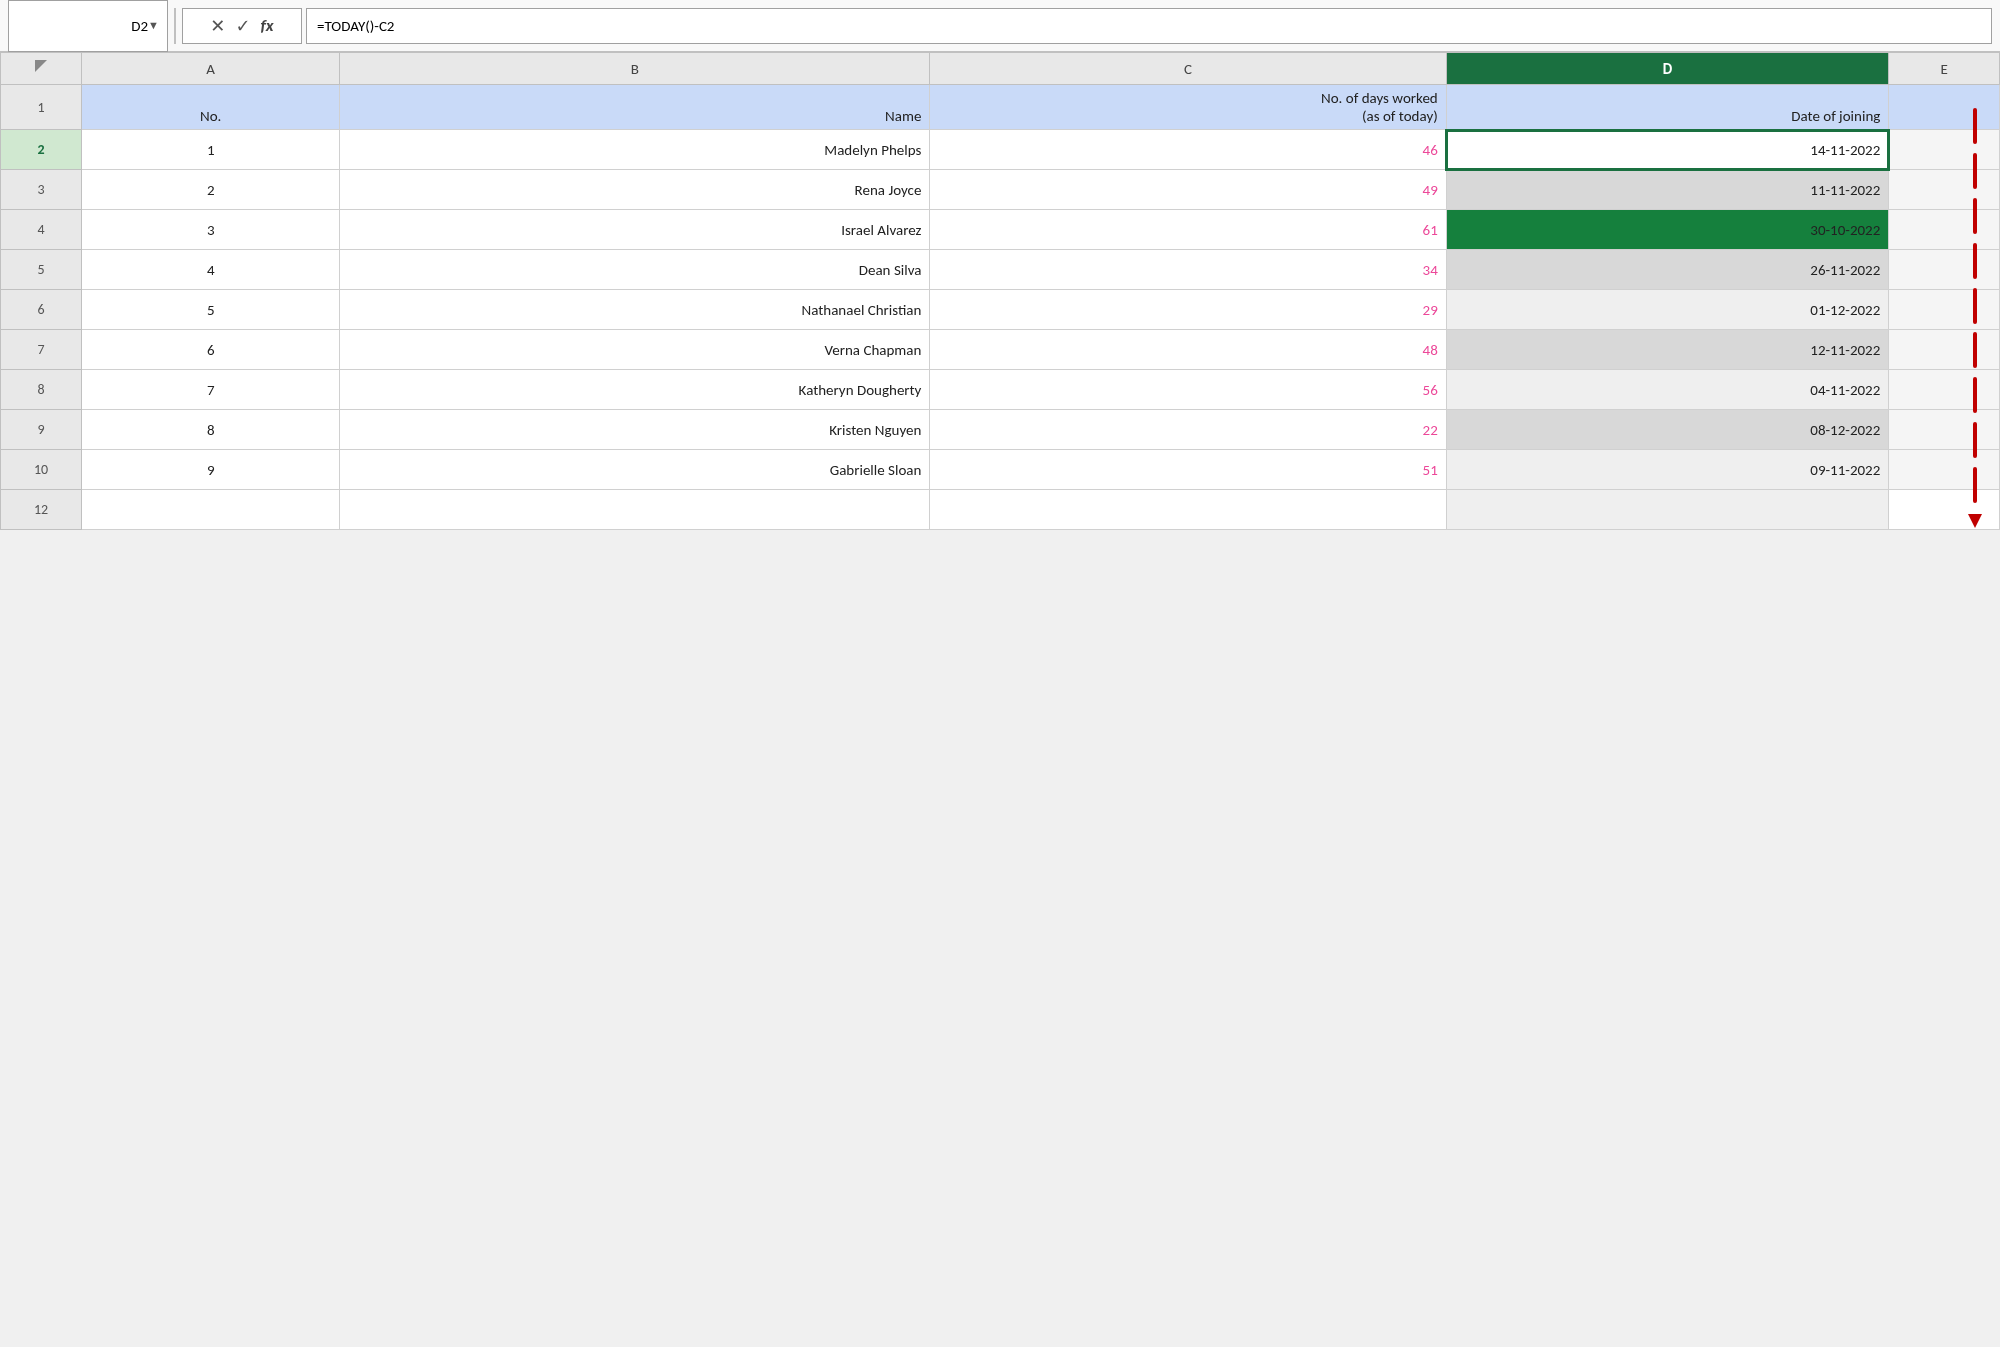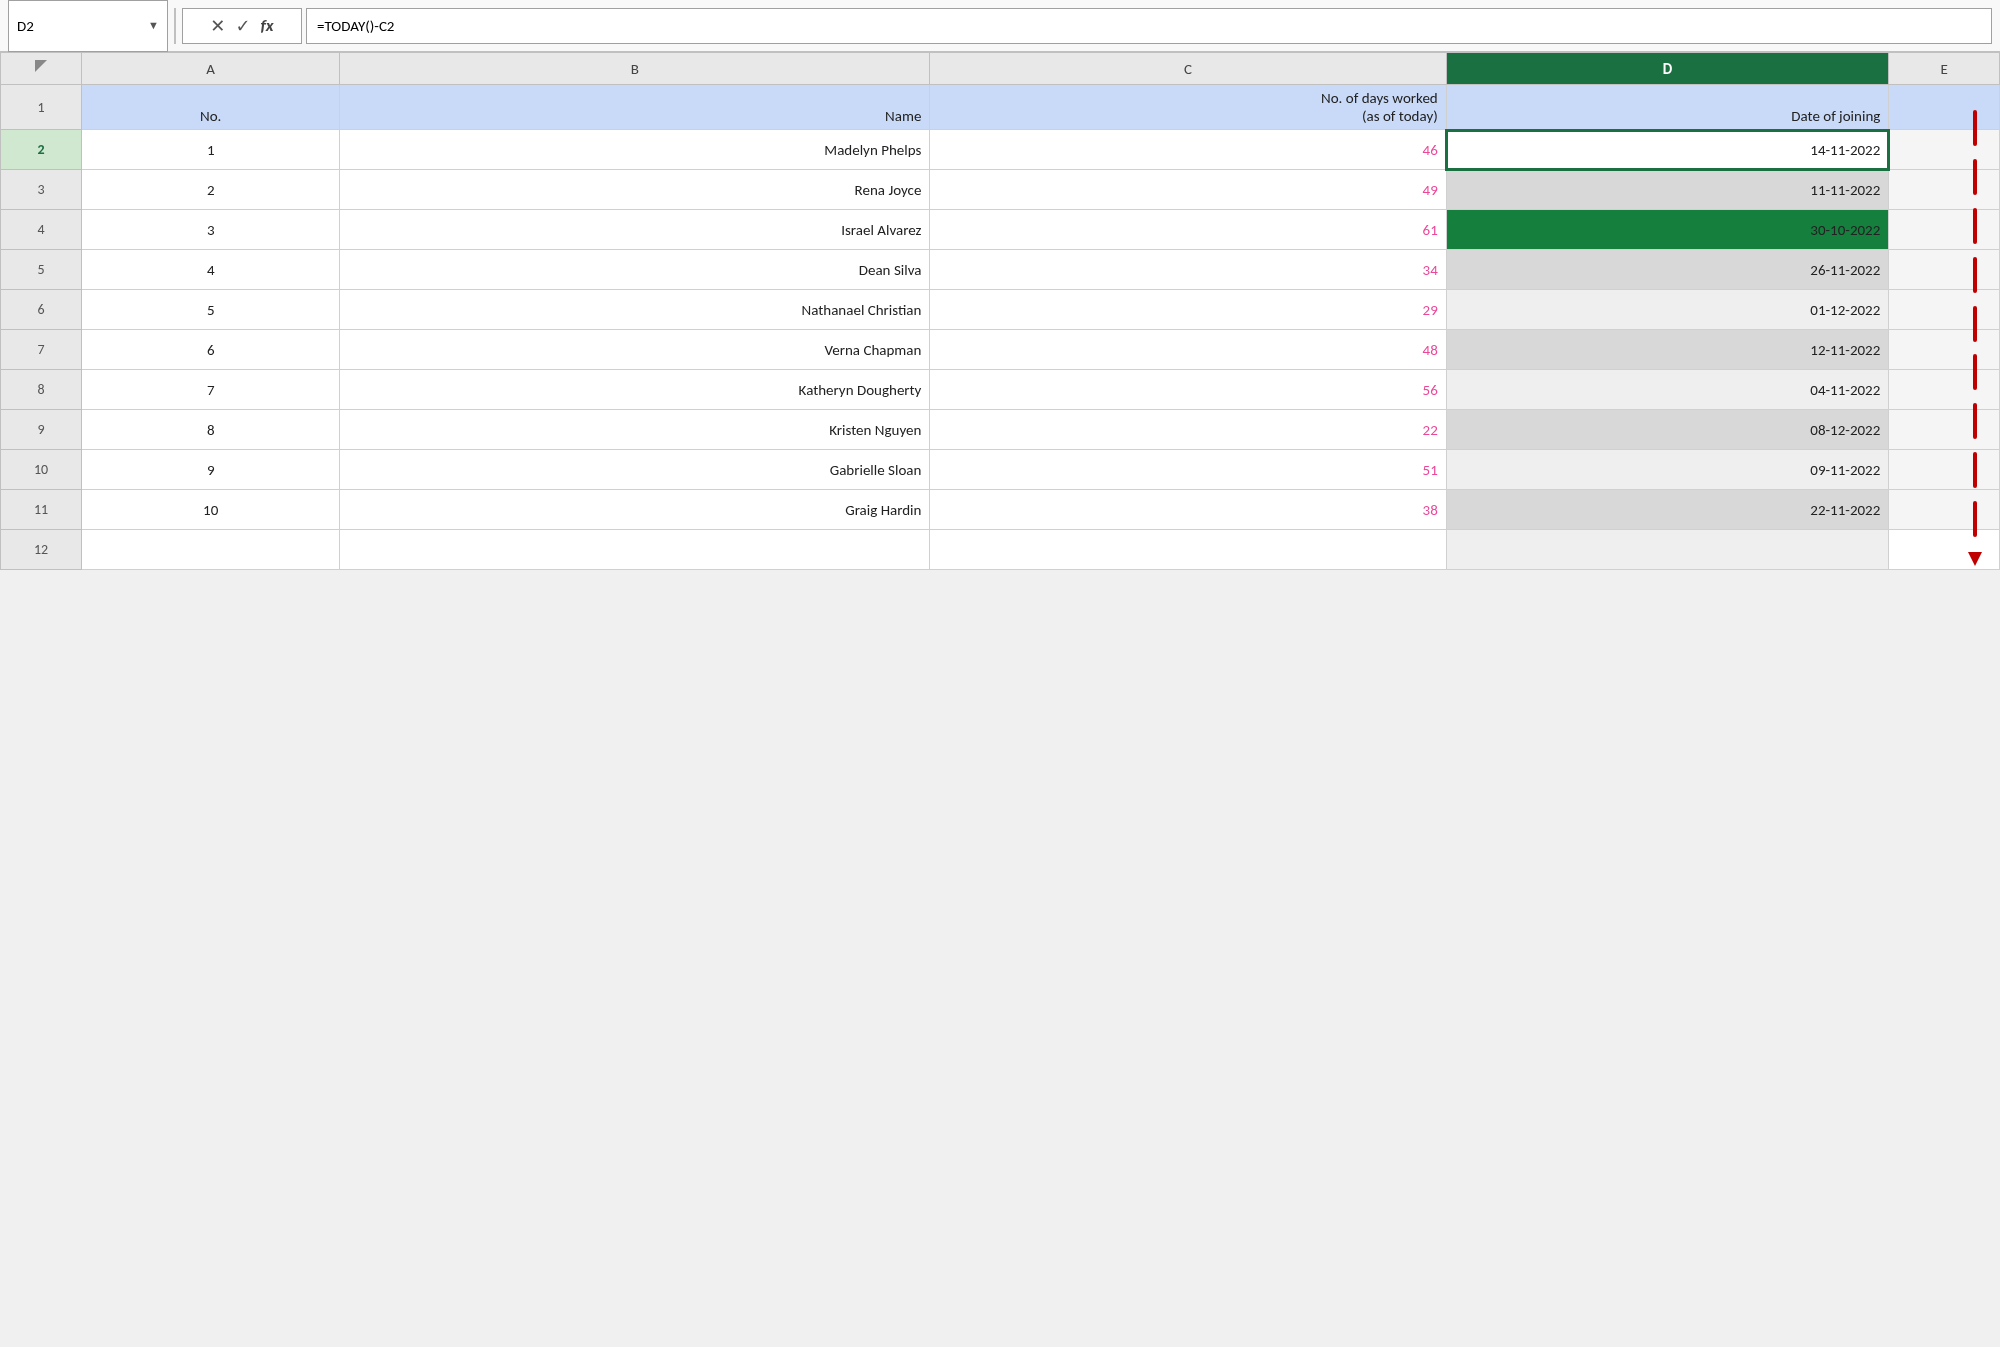--- a/index.html
+++ b/index.html
@@ -22,21 +22,21 @@
     }
 
     .name-box {
       width: 160px;
       border: 1px solid #a0a0a0;
       background: white;
       padding: 20px 8px;
       font-size: 15px;
       display: flex;
       align-items: center;
-      justify-content: space-between;
+      justify-content: flex-end;
       height: 52px;
     }
 
     .name-box-text {
       font-size: 15px;
       color: #000;
     }
 
     .name-box-arrow {
       font-size: 11px;
@@ -357,28 +357,20 @@
             <td class="cell col-e" style="background: rgb(245, 245, 245);"></td>
           </tr>
           <tr class="data-row">
             <td class="row-num">10</td>
             <td class="cell col-a">9</td>
             <td class="cell col-b">Gabrielle Sloan</td>
             <td class="cell col-c">51</td>
             <td class="cell col-d" style="background: rgb(239, 239, 239);">09-11-2022</td>
             <td class="cell col-e" style="background: rgb(245, 245, 245);"></td>
           </tr>
-          <tr class="data-row">
-            <td class="row-num">11</td>
-            <td class="cell col-a">10</td>
-            <td class="cell col-b">Graig Hardin</td>
-            <td class="cell col-c">38</td>
-            <td class="cell col-d" style="background: rgb(216, 216, 216);">22-11-2022</td>
-            <td class="cell col-e" style="background: rgb(245, 245, 245);"></td>
-          </tr>
           <tr class="empty-row">
             <td class="row-num">12</td>
             <td class="cell col-a"></td>
             <td class="cell col-b"></td>
             <td class="cell col-c"></td>
             <td class="cell col-d" style="background: rgb(239, 239, 239);"></td>
             <td class="cell col-e"></td>
           </tr>
         </tbody>
     </table>

